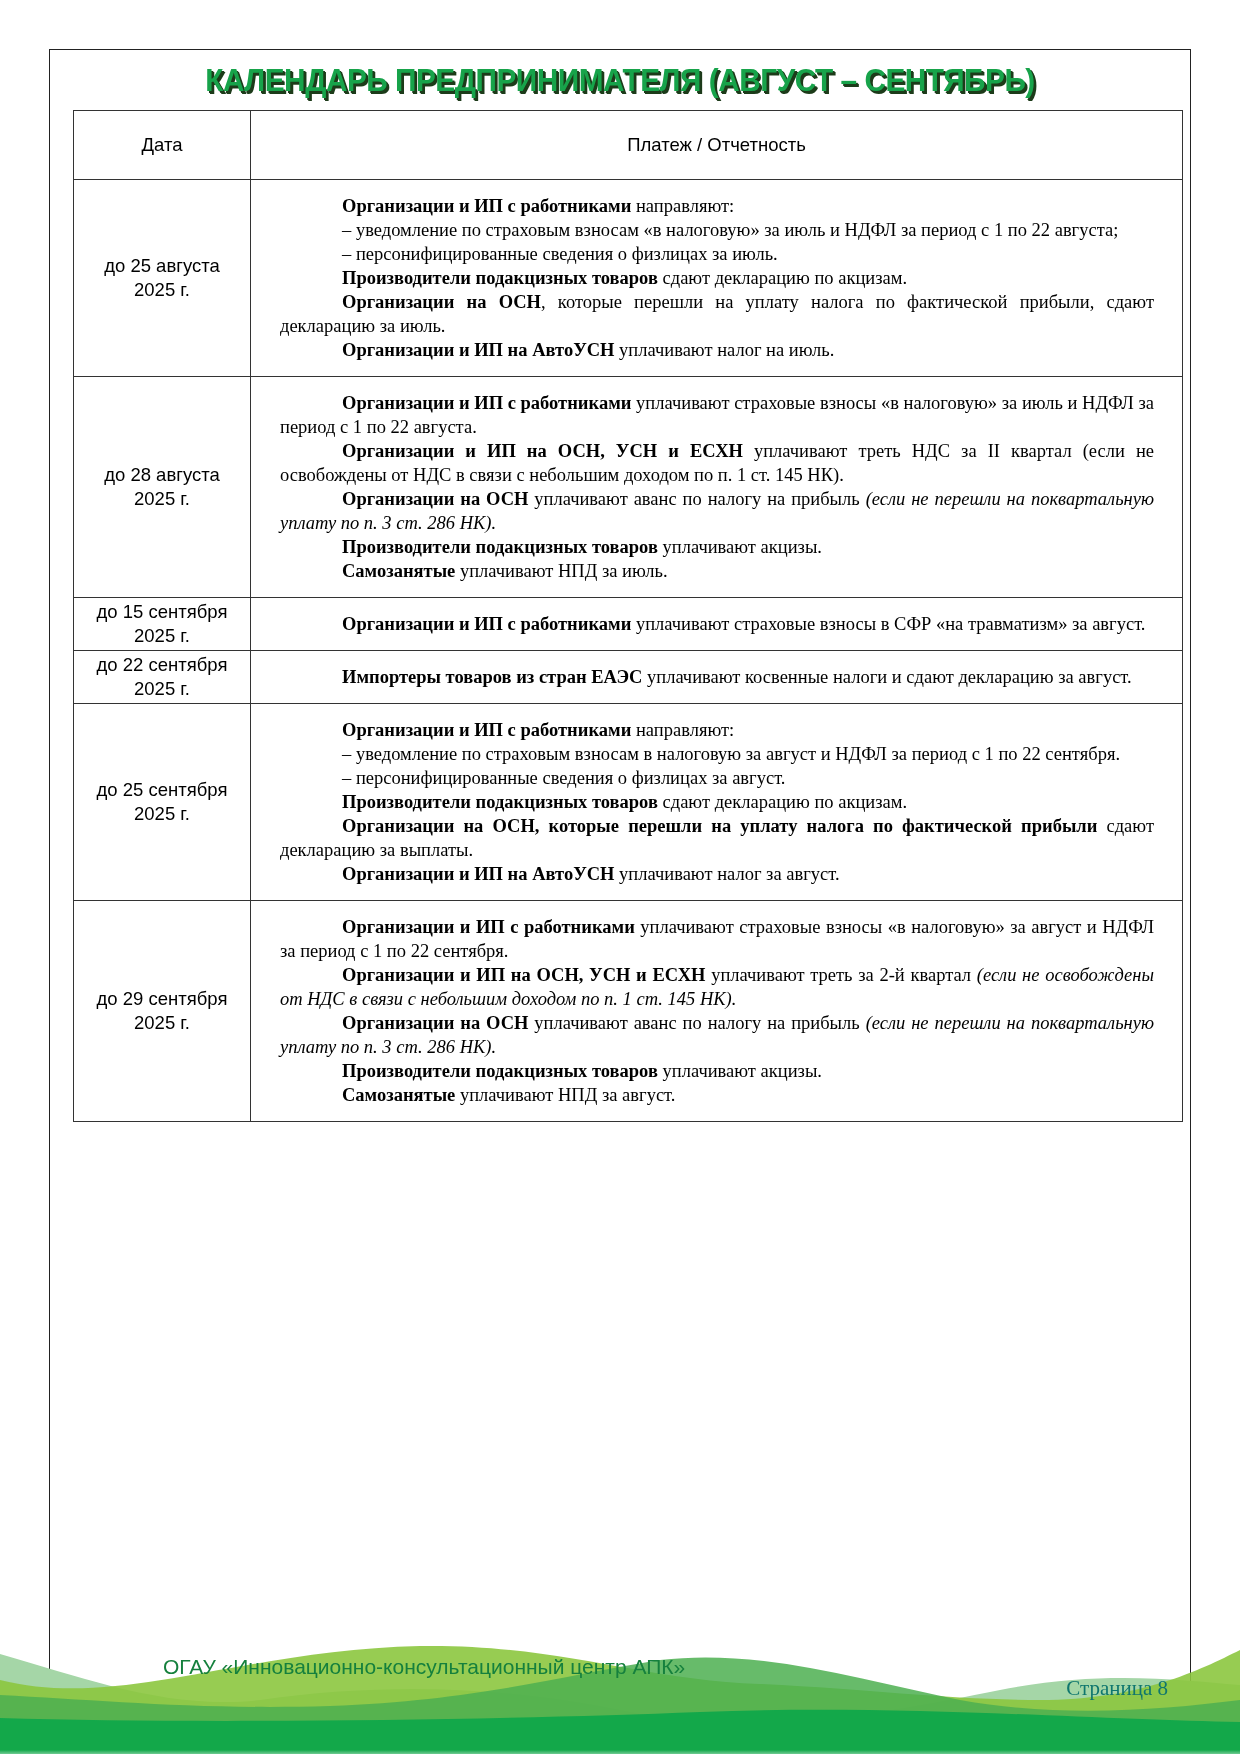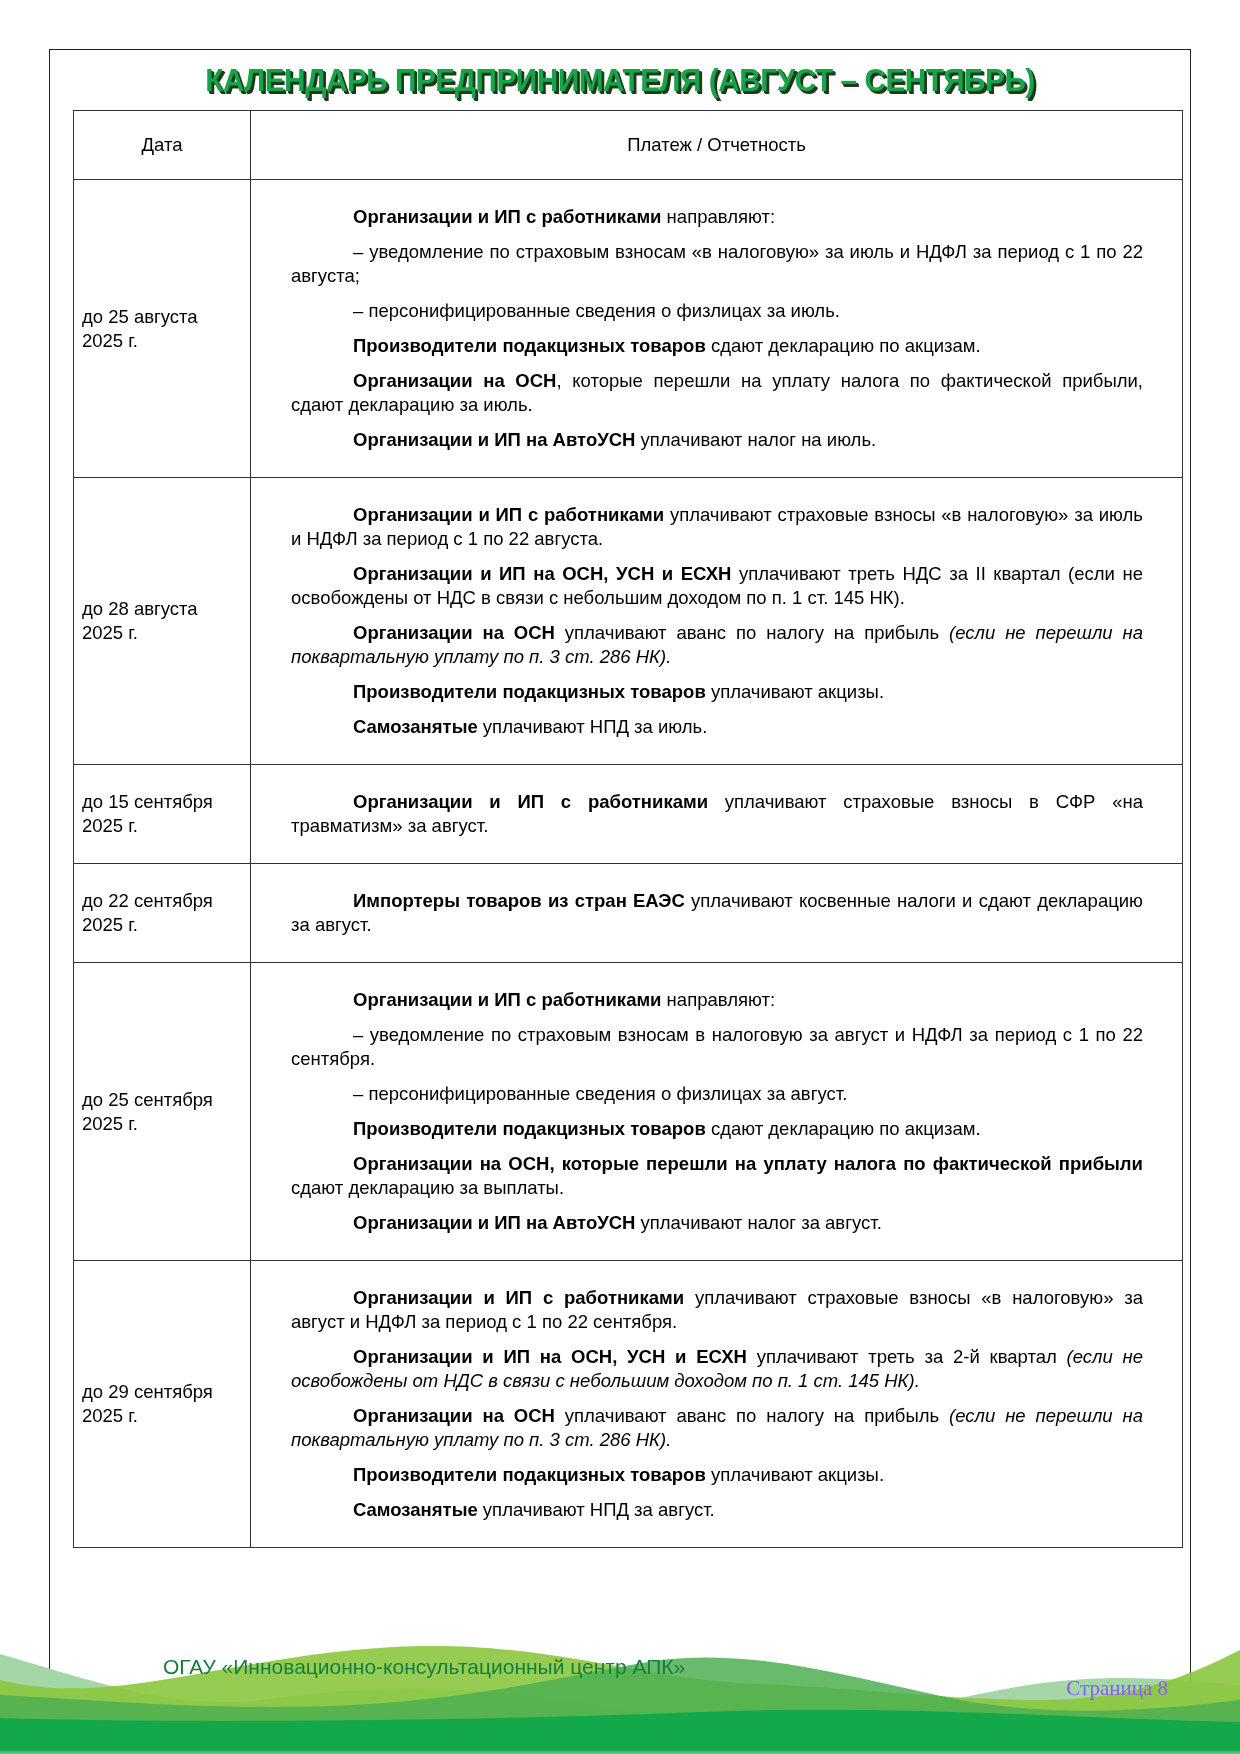--- a/index.html
+++ b/index.html
@@ -2,28 +2,28 @@
 <html><head>
 <meta charset="utf-8">
 <style>
   html, body { margin:0; padding:0; background:#ffffff; }
   body { width:1240px; height:1754px; position:relative; overflow:hidden; font-family:"Liberation Sans", sans-serif; color:#000; }
   .frame { position:absolute; left:49px; top:49px; width:1140px; height:1720px; border-left:1px solid #222; border-right:1px solid #222; border-top:1px solid #222; }
   .title { position:absolute; left:0; top:62px; width:1240px; text-align:center; font-family:"Liberation Sans", sans-serif; font-weight:bold; font-size:32px; letter-spacing:-0.5px; color:#17a34a; text-shadow:2px 2px 0 #1d3b1a, 3px 3px 0 #1d3b1a; transform:scaleX(0.93); }
   table.cal { position:absolute; left:73px; top:110px; width:1110px; border-collapse:collapse; font-size:18.5px; line-height:24px; }
   table.cal td, table.cal th { border:1.5px solid #333; vertical-align:middle; }
   table.cal th { height:66px; font-weight:normal; font-size:18.5px; }
-  td.date { width:160px; text-align:left; padding:0 8px; }
+  td.date { width:160px; text-align:center; padding:0 8px; }
   td.body { padding:14px 28px 14px 29px; text-align:justify; }
-  .p { text-indent:62px; margin:11px; }
+  .p { text-indent:62px; margin:0;font-family:Liberation Serif, serif; }
   .p b { font-weight:bold; }
   .p i { font-style:italic; }
   .footer-waves { position:absolute; left:0; top:1640px; width:1240px; height:120px; }
   .footer-left { position:absolute; left:163px; top:1655px; font-family:Liberation Sans, sans-serif; font-size:21px; color:#15803d; }
-  .footer-right { position:absolute; right:72px; top:1676px; font-family:"Liberation Serif", serif; font-size:21px; color:#8b5cf6; }
+  .footer-right { position:absolute; right:72px; top:1676px; font-family:"Liberation Serif", serif; font-size:21px; color:#0f766e; }
 </style>
 </head>
 <body>
 
 <div class="frame"></div>
 
 <div class="title">КАЛЕНДАРЬ ПРЕДПРИНИМАТЕЛЯ (АВГУСТ – СЕНТЯБРЬ)</div>
 
 <table class="cal">
   <thead>

